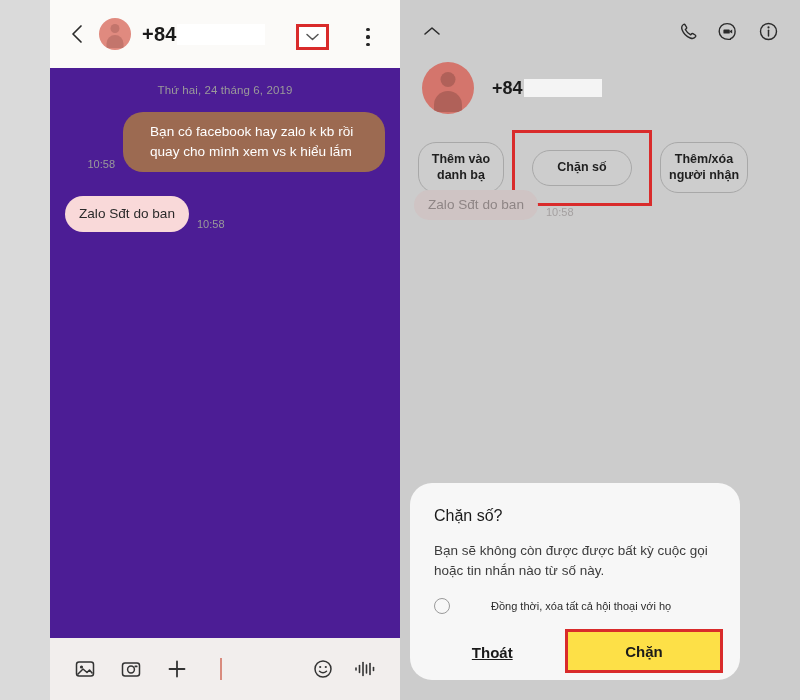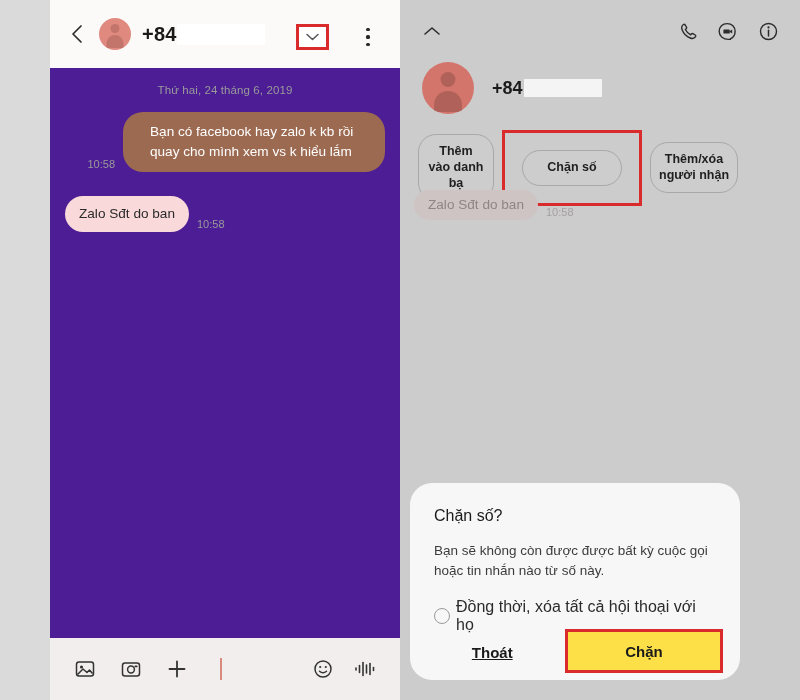--- a/index.html
+++ b/index.html
@@ -285,21 +285,21 @@
     background: #cdcdcd;
     color: #1f1f1f;
     font-size: 12.5px;
     font-weight: bold;
     line-height: 1.25;
     text-align: center;
     padding: 9px 8px;
     box-sizing: border-box;
     cursor: pointer;
   }
-  .pill-1 { width: 76px; }
+  .pill-1 { width: 86px; }
   .pill-2 { width: 100px; }
   .pill-3 { width: 88px; }
   .pill-hl-wrap {
     border: 3px solid #d92b2b;
     padding: 17px;
     box-sizing: border-box;
   }
   .right-msg-row {
     position: absolute;
     left: 14px; top: 190px;
@@ -350,22 +350,22 @@
     cursor: pointer;
   }
   .radio {
     width: 16px; height: 16px;
     border: 1.6px solid #9a9a9a;
     border-radius: 50%;
     box-sizing: border-box;
     flex: none;
   }
   .dlg-check-label {
-    margin-left: 6px;
-    font-size: 16px;
+    margin-left: 41px;
+    font-size: 11px;
     color: #2b2b2b;
   }
   .dlg-actions {
     position: absolute;
     left: 0; bottom: 0;
     width: 330px;
     height: 56px;
     display: flex;
     align-items: center;
   }

